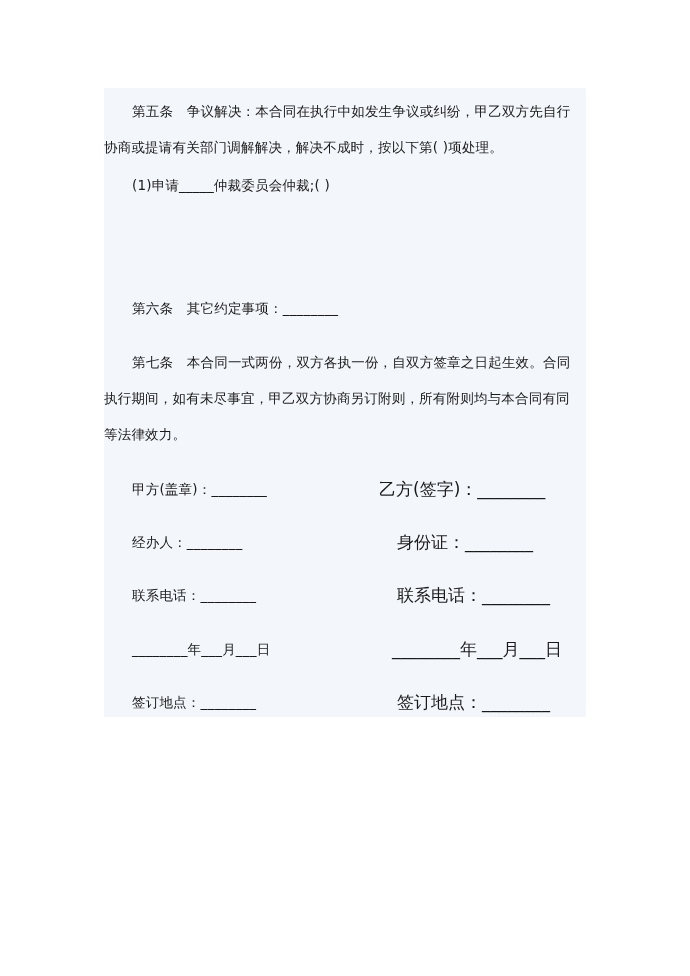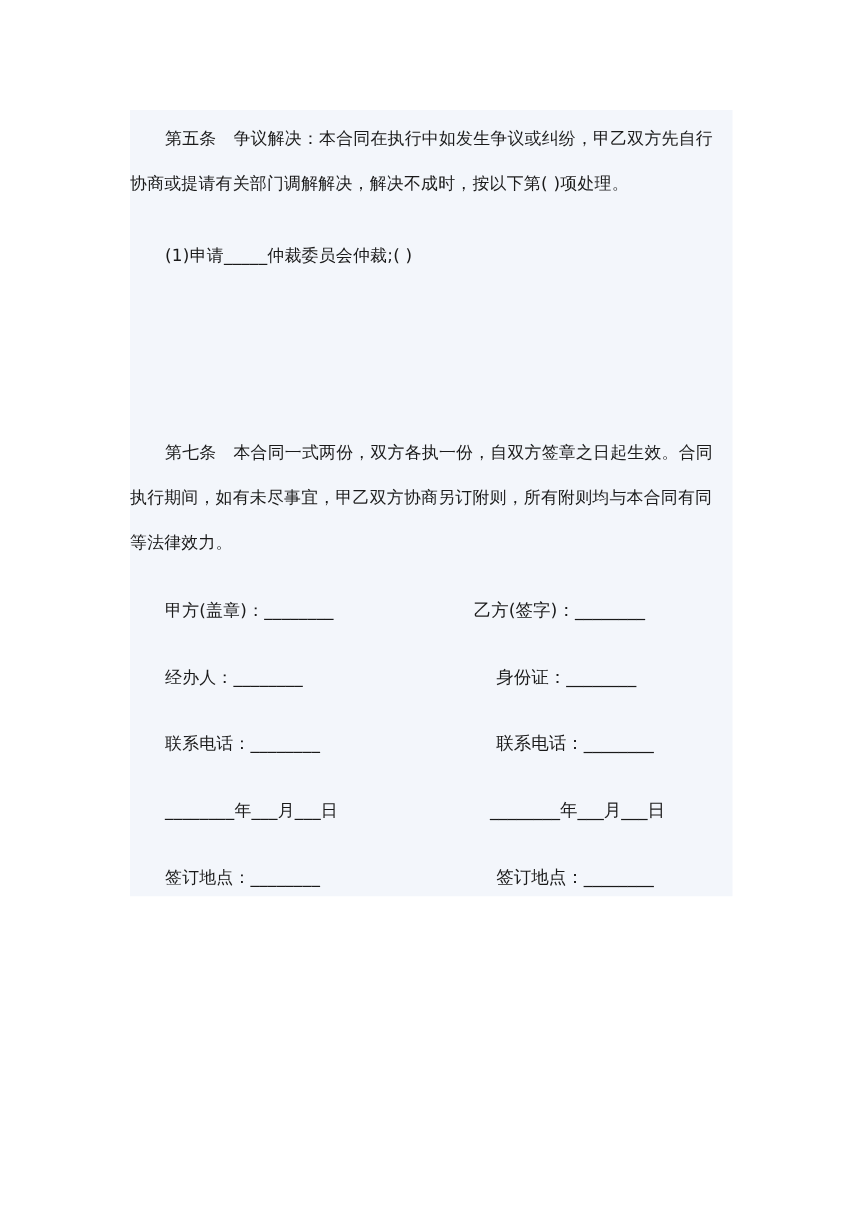--- a/index.html
+++ b/index.html
@@ -31,33 +31,34 @@
     }
     .line {
       position: absolute;
       font-size: 13.5px;
       line-height: 18px;
       white-space: nowrap;
       letter-spacing: 0.2px;
     }
     .indent { left: 132px; }
     .flush { left: 104px; }
-    .right-col { position: absolute; font-size: 14px; line-height: 18px; white-space: nowrap; }
+    .right-col { position: absolute; font-size: 17px; line-height: 18px; white-space: nowrap; }
   </style>
 </head>
 <body>
 
 <div class="page">
   <div class="content-box"></div>
 
   <div class="line indent" style="top:102px;">第五条　争议解决：本合同在执行中如发生争议或纠纷，甲乙双方先自行</div>
   <div class="line flush" style="top:138px;text-align:right;">协商或提请有关部门调解解决，解决不成时，按以下第( )项处理。</div>
 
-  <div class="line indent" style="top:196px;">(1)申请_____仲裁委员会仲裁;( )</div>
+  <div class="line indent" style="top:176px;">(1)申请_____仲裁委员会仲裁;( )</div>
 
+  <div class="line indent" style="top:299px;">第六条　其它约定事项：________</div>
 
   <div class="line indent" style="top:353px;">第七条　本合同一式两份，双方各执一份，自双方签章之日起生效。合同</div>
   <div class="line flush" style="top:389px;">执行期间，如有未尽事宜，甲乙双方协商另订附则，所有附则均与本合同有同</div>
   <div class="line flush" style="top:425px;">等法律效力。</div>
 
   <div class="line indent" style="top:480px;">甲方(盖章)：________</div>
   <div class="line indent" style="top:533px;">经办人：________</div>
   <div class="line indent" style="top:586px;">联系电话：________</div>
   <div class="line indent" style="top:640px;">________年___月___日</div>
   <div class="line indent" style="top:693px;">签订地点：________</div>

